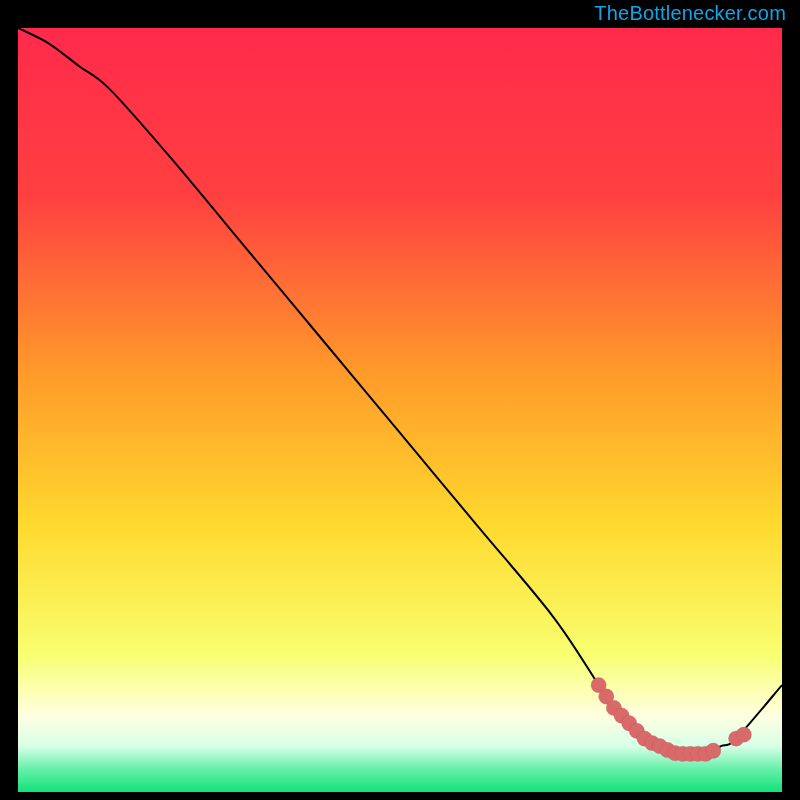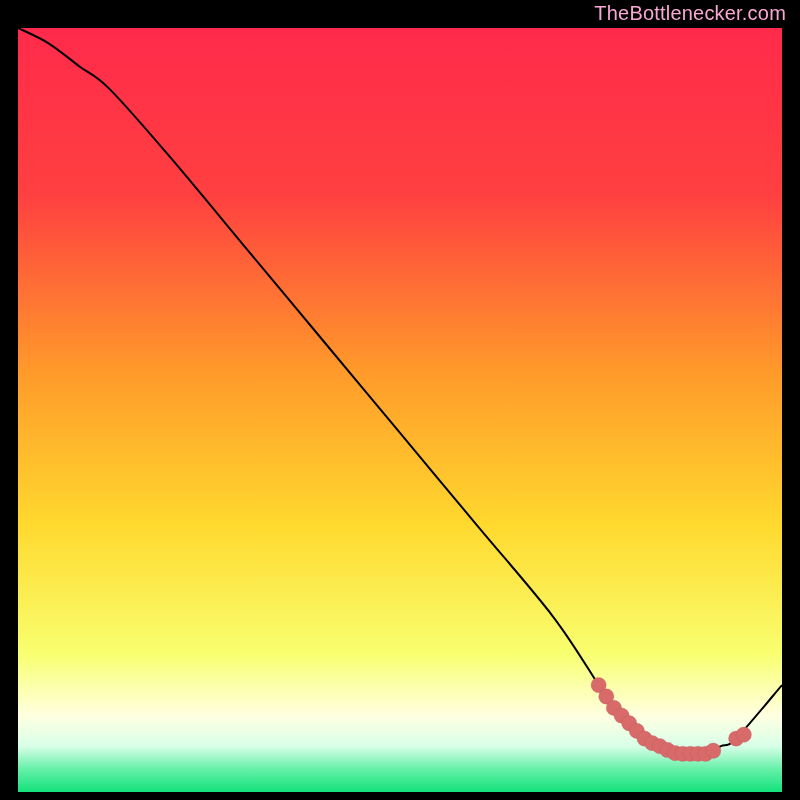--- a/index.html
+++ b/index.html
@@ -13,21 +13,21 @@
   }
   .stage {
     position: relative;
     width: 800px;
     height: 800px;
   }
   .attribution {
     position: absolute;
     top: 2px;
     right: 14px;
-    color: #f9a8d4;
+    color: #0ea5e9;
     font-size: 20px;
     font-weight: 500;
     letter-spacing: 0.2px;
   }
   .plot-wrap {
     position: absolute;
     left: 18px;
     top: 28px;
     width: 764px;
     height: 764px;

